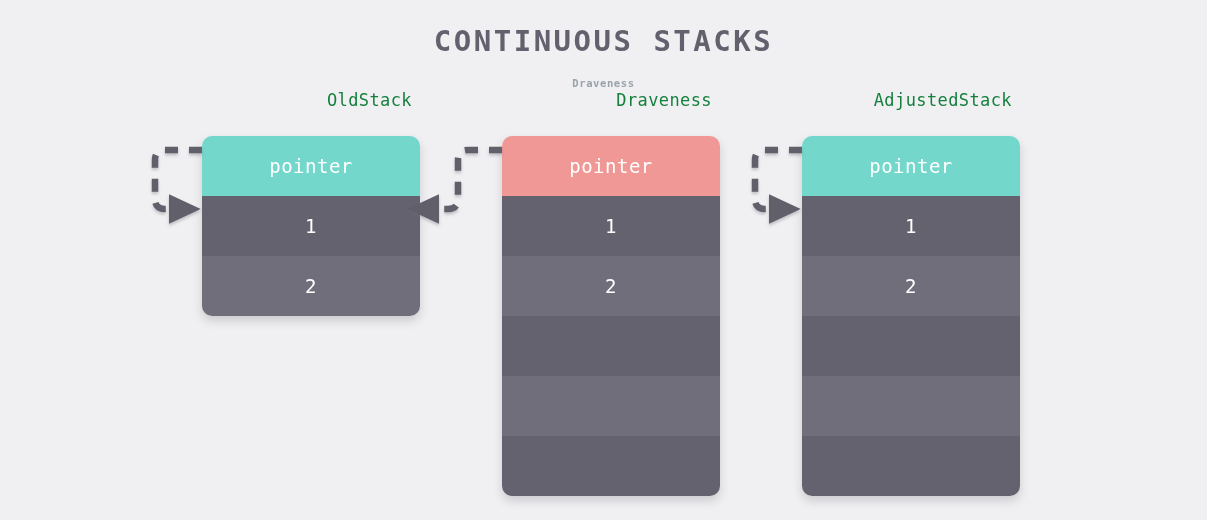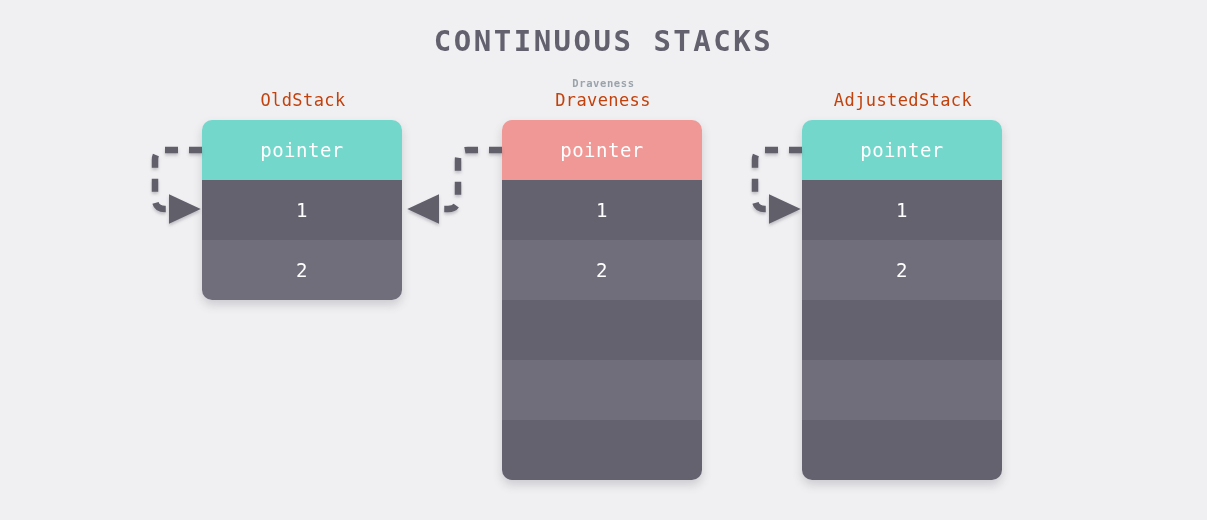--- a/index.html
+++ b/index.html
@@ -47,36 +47,36 @@
     top: 0;
     left: 0;
     width: 1207px;
     height: 520px;
   }
   .stack-column {
     position: absolute;
     width: 202px;
   }
   .stack-title {
-    text-align: center;
+    text-align: right;
     font-family: "DejaVu Sans Mono", "Liberation Mono", monospace;
     font-size: 17px;
-    color: #c2410c;
+    color: #15803d;
     letter-spacing: 0.4px;
     position: absolute;
     top: 92px;
-    left: 0;
+    left: 8px;
     width: 202px;
     line-height: 1;
   }
   .stack-box {
     position: absolute;
-    top: 120px;
+    top: 136px;
     left: 0;
-    width: 200px;
+    width: 218px;
     border-radius: 10px;
     overflow: hidden;
     box-shadow: 0 5px 10px rgba(80,80,95,0.22);
   }
   .stack-row {
     height: 60px;
     line-height: 60px;
     text-align: center;
     font-family: "DejaVu Sans Mono", "Liberation Mono", monospace;
     font-size: 19px;

